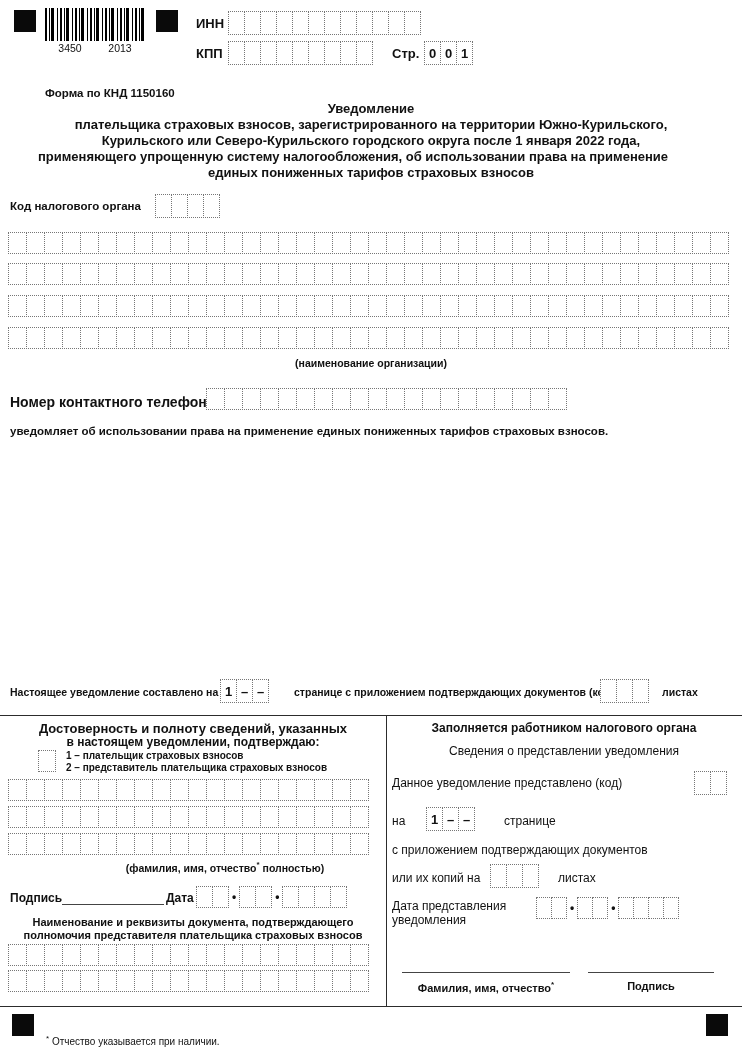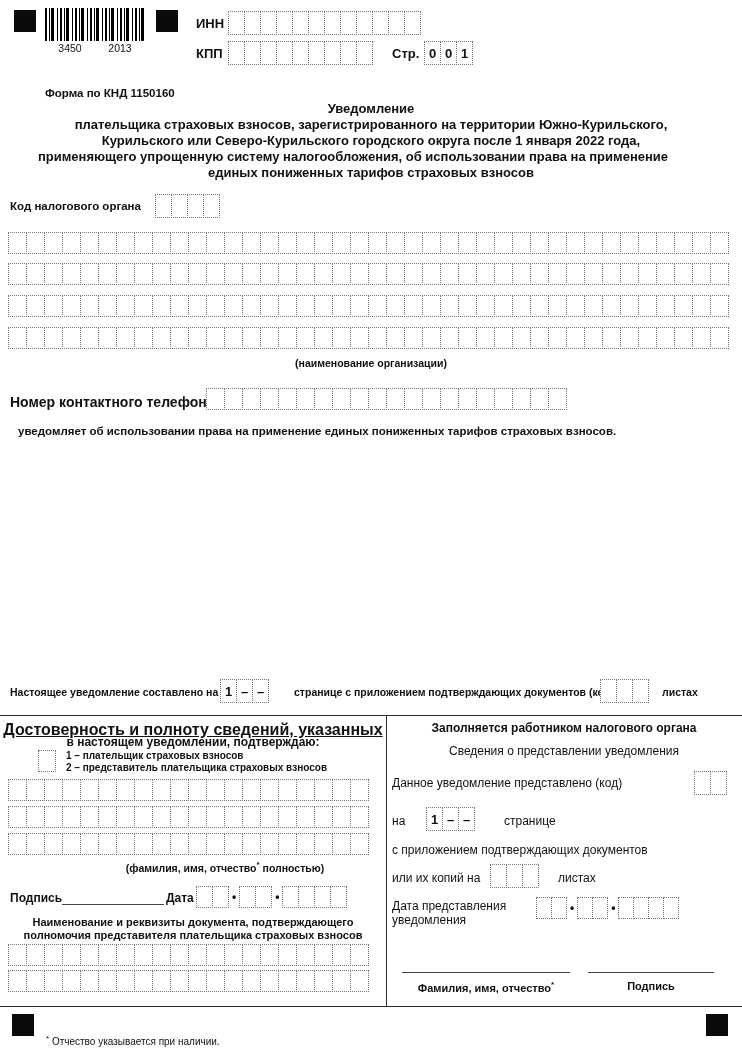--- a/index.html
+++ b/index.html
@@ -279,41 +279,41 @@
       <div class="cell"></div>
       <div class="cell"></div>
       <div class="cell"></div>
       <div class="cell"></div>
       <div class="cell"></div>
       <div class="cell"></div>
       <div class="cell"></div>
       <div class="cell"></div>
     </div>
 
-  <div class="abs b" style="left:10px;top:425px;font-size:11.5px;margin-left:8px;">уведомляет об использовании права на применение единых пониженных тарифов страховых взносов.</div>
+  <div class="abs b" style="left:10px;top:425px;font-size:11.5px;">уведомляет об использовании права на применение единых пониженных тарифов страховых взносов.</div>
 
   <div class="abs b" style="left:10px;top:686px;font-size:10.5px;">Настоящее уведомление составлено на</div>
   <div class="cellrow cw17" style="left:220px;top:679px;">
       <div class="cell">1</div>
       <div class="cell">–</div>
       <div class="cell">–</div>
     </div>
   <div class="abs b" style="left:294px;top:686px;font-size:10.5px;white-space:nowrap;">странице с приложением подтверждающих документов (копий) на</div>
   <div class="cellrow cw17" style="left:600px;top:679px;">
       <div class="cell"></div>
       <div class="cell"></div>
       <div class="cell"></div>
     </div>
   <div class="abs b" style="left:662px;top:686px;font-size:10.5px;">листах</div>
 
   <div class="hline" style="left:0;top:715px;width:742px;"></div>
   <div class="vline" style="left:386px;top:715px;height:291px;"></div>
   <div class="hline" style="left:0;top:1006px;width:742px;"></div>
 
-  <div class="abs b center" style="left:0;top:721px;width:386px;font-size:16px;text-decoration:underline;">Достоверность и полноту сведений, указанных</div>
+  <div class="abs b center" style="left:0;top:721px;width:386px;font-size:13px;">Достоверность и полноту сведений, указанных</div>
   <div class="abs b center" style="left:0;top:735px;width:386px;font-size:12px;">в настоящем уведомлении, подтверждаю:</div>
 
   <div class="chkcell" style="left:38px;top:750px;width:18px;height:22px;"></div>
   <div class="abs" style="left:66px;top:750px;font-size:10px;font-weight:600;">1 – плательщик страховых взносов</div>
   <div class="abs" style="left:66px;top:762px;font-size:10px;font-weight:600;">2 – представитель плательщика страховых взносов</div>
 
   <div class="cellrow cw19" style="left:8px;top:779px;">
       <div class="cell"></div>
       <div class="cell"></div>
       <div class="cell"></div>

